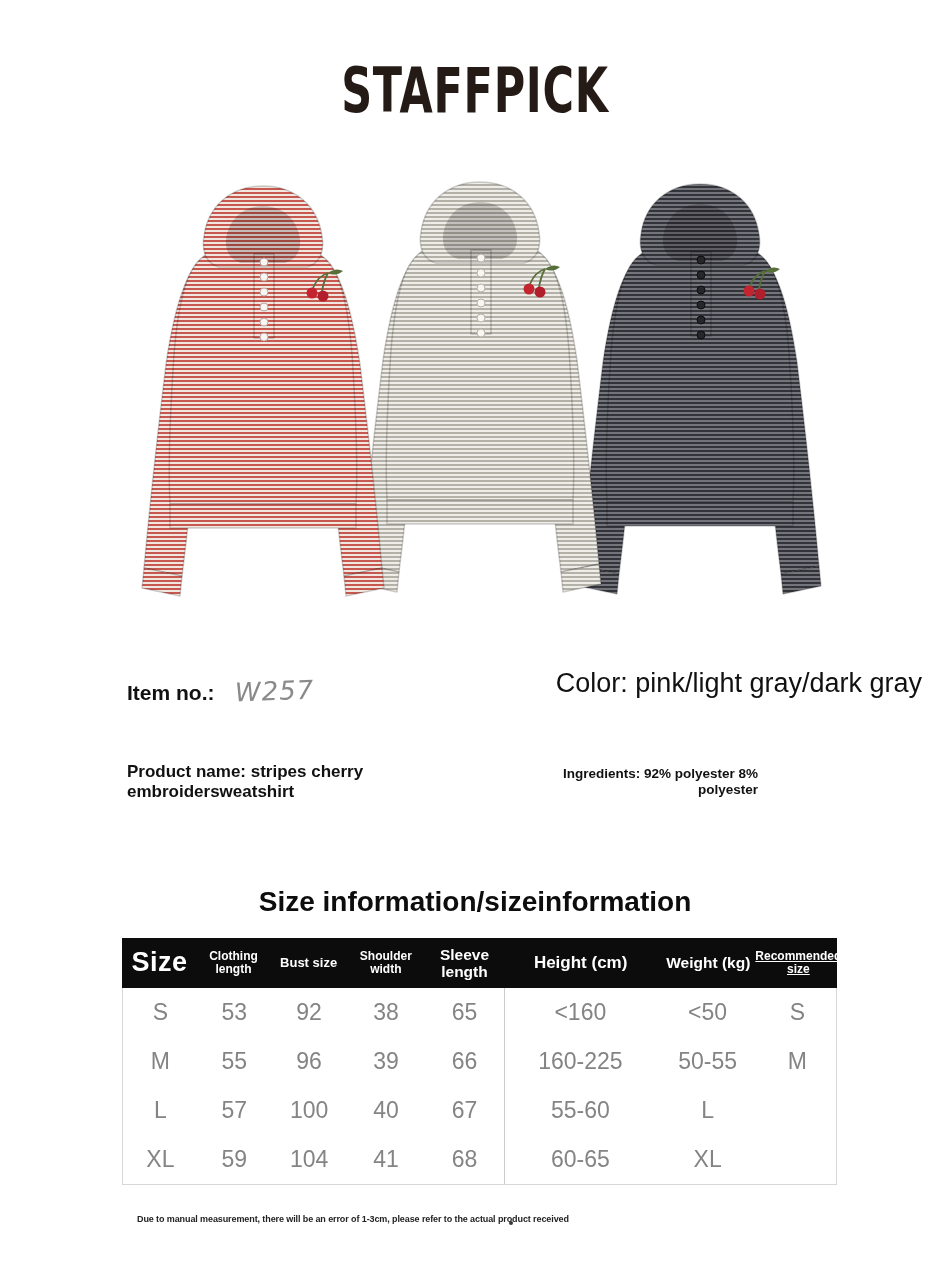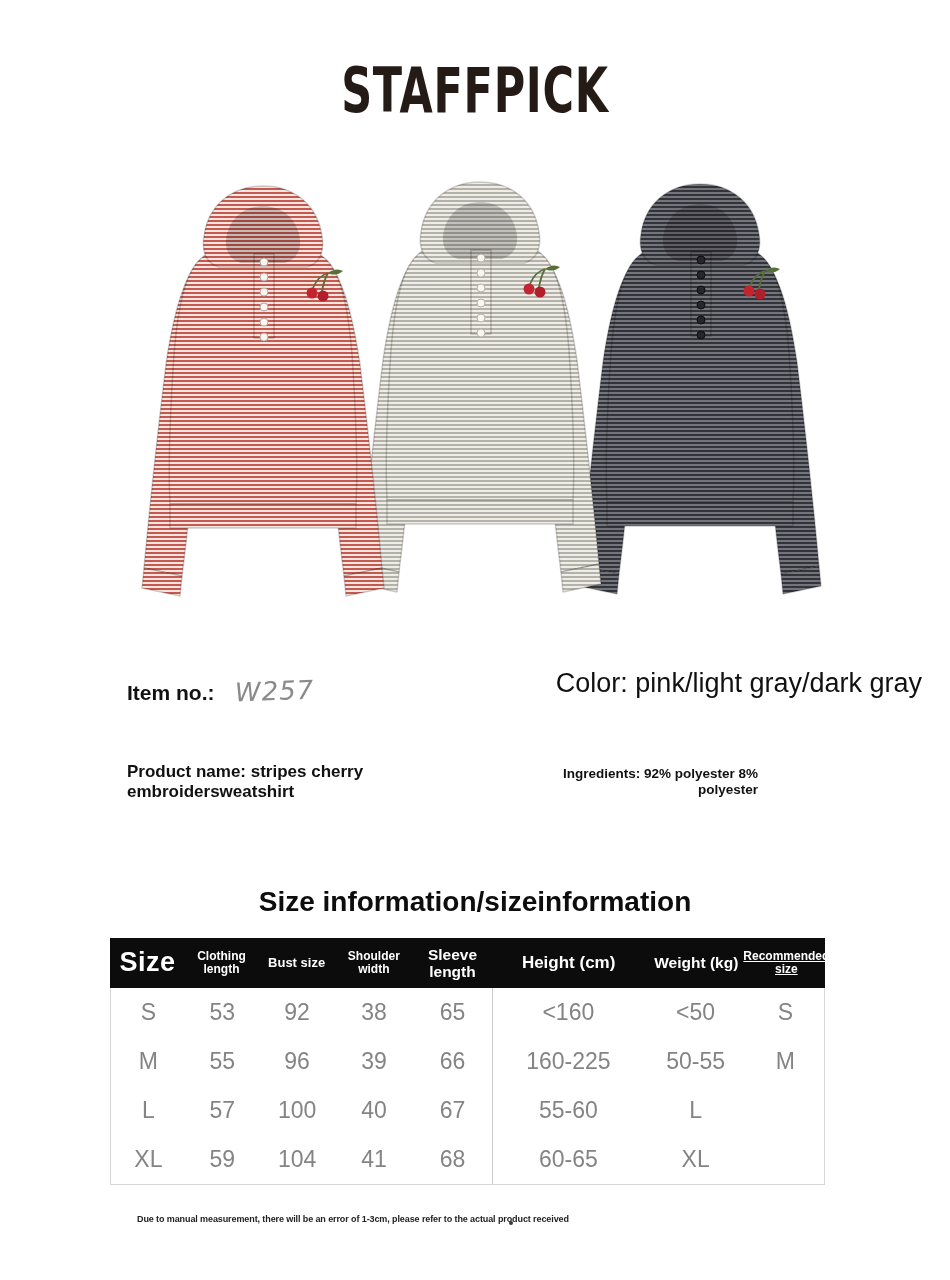--- a/index.html
+++ b/index.html
@@ -93,21 +93,21 @@
     top: 886px;
     left: 0;
     width: 100%;
     text-align: center;
     font-size: 28px;
     font-weight: 700;
     color: #0d0d0d;
   }
   .size-table {
     position: absolute;
-    left: 110px;
+    left: 122px;
     top: 938px;
     width: 715px;
   }
   .thead, .trow {
     display: grid;
     grid-template-columns: 10.5% 10.2% 10.8% 10.8% 11.2% 21.3% 14.4% 10.8%;
   }
   .thead {
     background: #0c0c0c;
     height: 50px;

